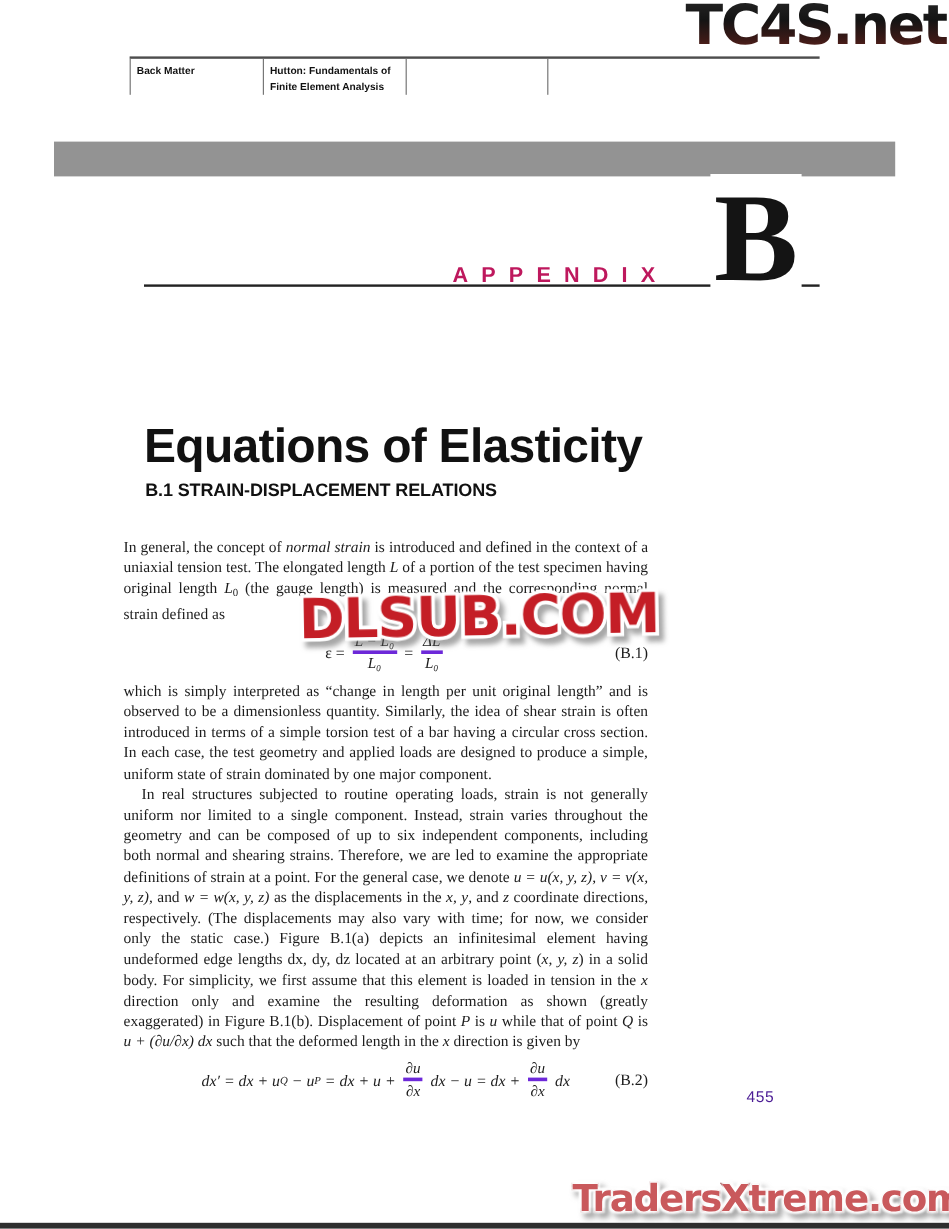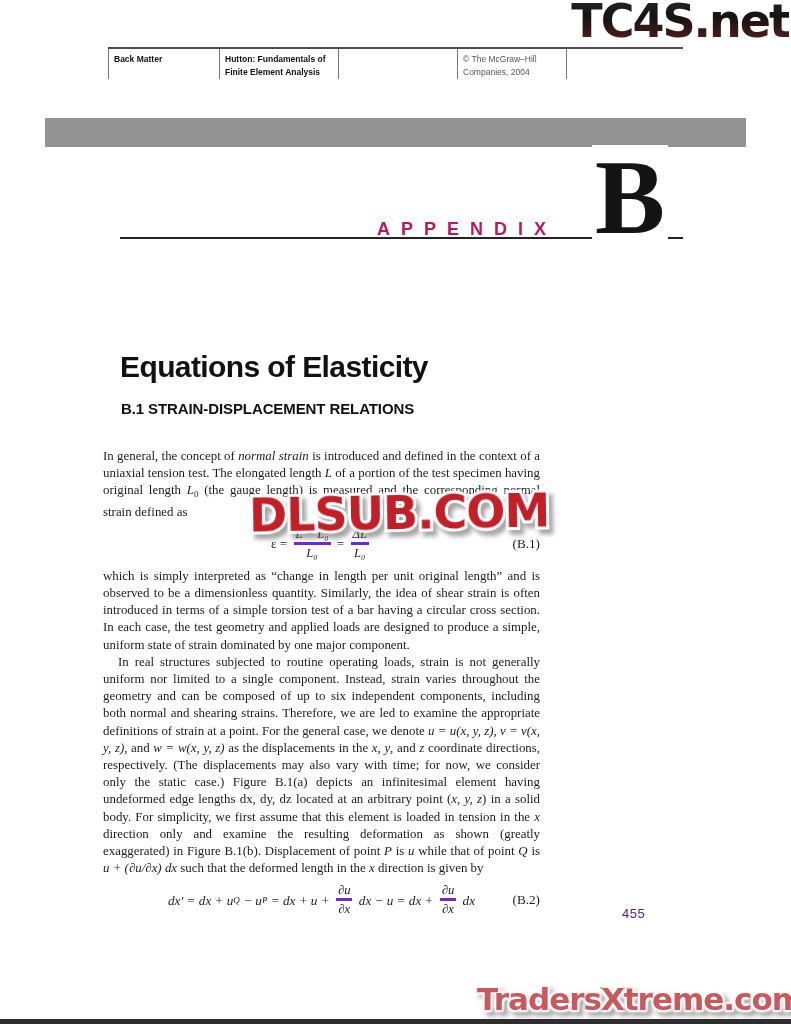--- a/index.html
+++ b/index.html
@@ -40,21 +40,21 @@
   .apx-rule{position:absolute;left:120px;top:237px;width:563px;height:2px;background:#222;}
   .apx-label{position:absolute;left:377px;top:219px;
              font-family:"Liberation Sans",sans-serif;font-weight:bold;font-size:18px;
              letter-spacing:11px;color:#be185d;}
   .apx-letter{position:absolute;left:592px;top:145px;z-index:5;
               font-family:"Liberation Serif",serif;font-weight:bold;font-size:105px;line-height:1;
               color:#141414;background:#fff;padding:0 3px;}
 
   
   .title{position:absolute;left:120px;top:350px;
-         font-family:"Liberation Sans",sans-serif;font-weight:bold;font-size:30px;
+         font-family:"Liberation Sans",sans-serif;font-weight:bold;font-size:40px;
          letter-spacing:-.6px;color:#111;}
   .sect{position:absolute;left:121px;top:400px;
         font-family:"Liberation Sans",sans-serif;font-weight:bold;font-size:15px;
         letter-spacing:-.1px;color:#111;}
 
   
   .column{position:absolute;left:103px;top:448px;width:437px;
           font-size:12.9px;line-height:17.2px;text-align:justify;}
   .column p{margin:0;}
   .indent{text-indent:15px;}
@@ -80,24 +80,20 @@
 
 <div class="hdr">
   <div class="cell c2">
     <div>Back Matter</div>
   </div>
   <div class="cell c1">
     <div>Hutton: Fundamentals of</div>
     <div>Finite Element Analysis</div>
   </div>
   <div class="cell c4"></div>
-  <div class="cell c5">
-    <div>© The McGraw–Hill</div>
-    <div>Companies, 2004</div>
-  </div>
 </div>
 
 <div class="graybar"></div>
 
 <div class="apx-rule"></div>
 <div class="apx-label">APPENDIX</div>
 <div class="apx-letter">B</div>
 
 <div class="title">Equations of Elasticity</div>
 <div class="sect">B.1  STRAIN-DISPLACEMENT RELATIONS</div>

